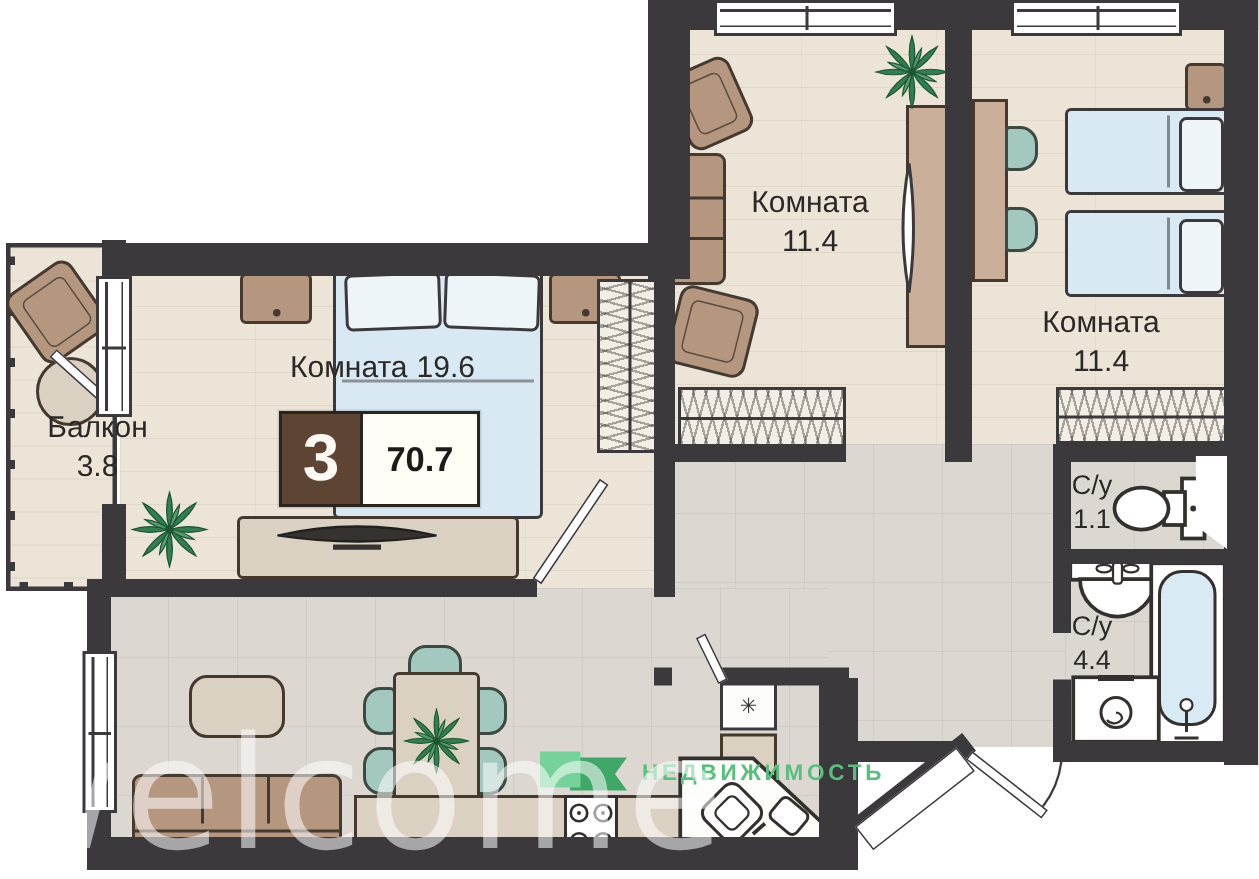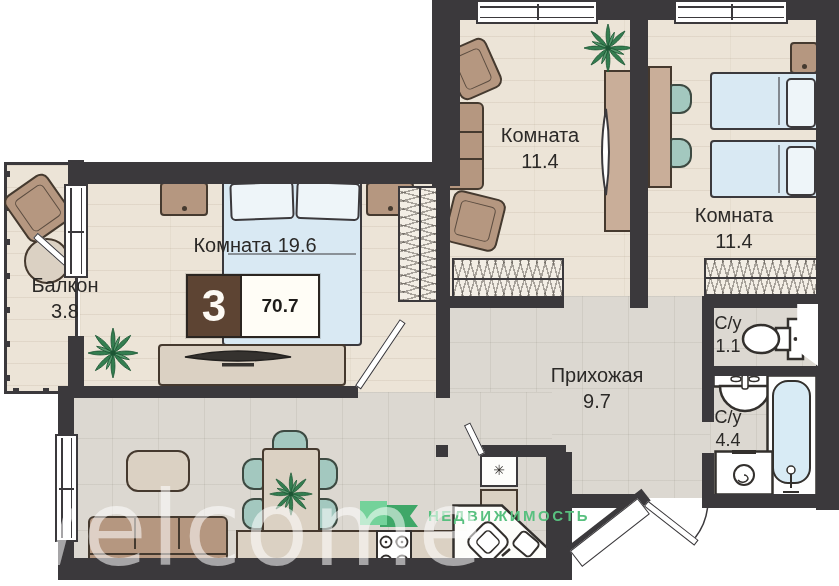--- a/index.html
+++ b/index.html
@@ -63,21 +63,21 @@
   
   .rlabel{position:absolute;display:flex;flex-direction:column;align-items:center;justify-content:flex-start;
     font-size:20px;color:#2b2927;line-height:1.3;z-index:30;text-align:center;}
   .rlabel.row{flex-direction:row;gap:6px;}
   .rlabel.small{font-size:18px;}
   
   .badge{position:absolute;display:flex;border:2px solid #2b2520;z-index:35;height:60px;width:130px;
     box-shadow:0 0 0 1px rgba(43,37,32,.15);}
   .badge-rooms{width:52px;background:#5d4433;color:#fdfaf4;font-weight:700;font-size:44px;
     display:flex;align-items:center;justify-content:center;}
-  .badge-area{flex:1;background:#fffdf6;color:#1d1b19;font-weight:700;font-size:19px;
+  .badge-area{flex:1;background:#fffdf6;color:#1d1b19;font-weight:700;font-size:23px;
     display:flex;align-items:center;justify-content:center;border-left:2px solid #2b2520;}
   
   .logo{position:absolute;display:flex;align-items:center;gap:10px;z-index:40;}
   .logo-text{font-size:15px;font-weight:700;letter-spacing:2.5px;color:#58c07f;}
   
   .watermark{position:absolute;left:-6px;top:468px;font-size:104px;letter-spacing:4px;
     color:rgba(255,255,255,0.55);z-index:50;font-family:"DejaVu Sans",sans-serif;pointer-events:none;}
   .trap{position:absolute;background:#fff;z-index:22;}
   svg.fsvg{position:absolute;z-index:12;overflow:visible;}
 </style>
@@ -310,24 +310,20 @@
     <span>19.6</span>
   </div>
   <div class="rlabel" style="left:470px;top:122px;width:140px;">
     <span>Комната</span>
     <span>11.4</span>
   </div>
   <div class="rlabel" style="left:664px;top:202px;width:140px;">
     <span>Комната</span>
     <span>11.4</span>
   </div>
-  <div class="rlabel" style="left:532px;top:362px;width:130px;">
-    <span>Прихожая</span>
-    <span>9.7</span>
-  </div>
   <div class="rlabel small" style="left:706px;top:312px;width:44px;">
     <span>С/у</span>
     <span>1.1</span>
   </div>
   <div class="rlabel small" style="left:706px;top:406px;width:44px;">
     <span>С/у</span>
     <span>4.4</span>
   </div>
 
   

